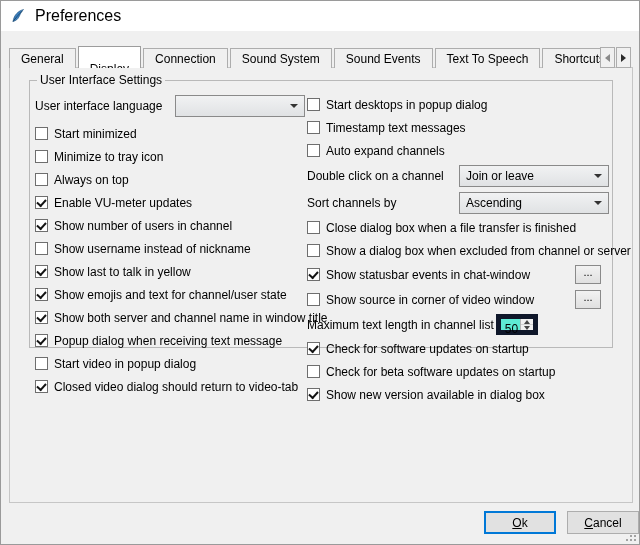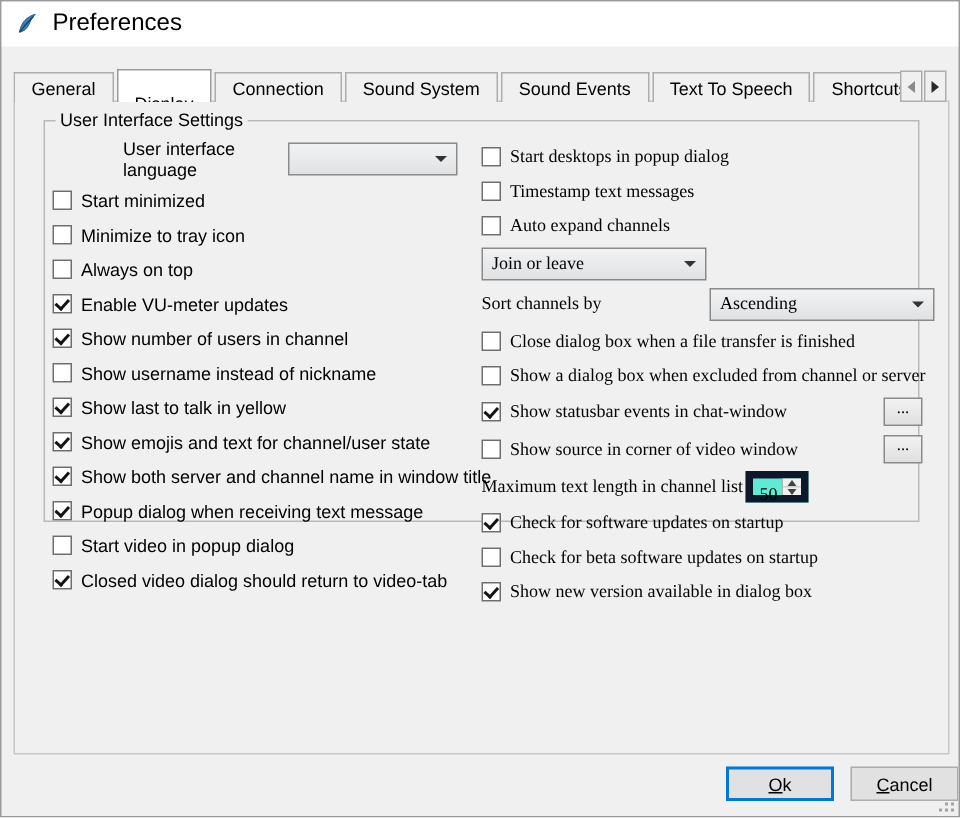--- a/index.html
+++ b/index.html
@@ -53,24 +53,24 @@
   .groupbox {
     position: absolute; left: 28px; top: 79px; width: 584px; height: 268px;
     border: 1px solid #b9b9b9; z-index: 1;
   }
   .group-label {
     position: absolute; left: 7px; top: -8px;
     background: var(--dialog-bg, #f0f0f0); padding: 0 3px;
   }
 
   .col-left  { position: absolute; left: 34px;  top: 92px; width: 270px; z-index: 2; }
-  .col-right { position: absolute; left: 320px; top: 92px; width: 302px; z-index: 2; font-family: Liberation Serif, serif; }
+  .col-right { position: absolute; left: 306px; top: 92px; width: 302px; z-index: 2; }
 
   .row { display: flex; align-items: center; }
-  .language-row { height: 26px; margin-bottom: 3px; justify-content: space-between; margin-left: 47px; }
+  .language-row { height: 26px; margin-bottom: 3px; justify-content: space-between; }
   .check-row { height: 23px; }
   .check-row.with-btn { height: 25px; }
   .select-row { height: 27px; justify-content: space-between; }
   .spin-row { height: 25px; }
 
   .combo {
     width: 130px; height: 22px; border: 1px solid #8a8a8a;
     background: linear-gradient(#f1f2f3, #e0e2e4);
     display: flex; align-items: center; justify-content: space-between;
     padding: 0 4px 0 6px; cursor: default;
@@ -231,20 +231,21 @@
           <span class="cb"></span>
           <span class="cb-label">Timestamp text messages</span>
         </div>
         <div class="row check-row">
           <span class="cb"></span>
           <span class="cb-label">Auto expand channels</span>
         </div>
       </div>
 
     <div class="row select-row">
+      <span>Double click on a channel</span>
       <div class="combo">
         <span>Join or leave</span>
         <span class="combo-arrow"></span>
       </div>
     </div>
 
     <div class="row select-row">
       <span>Sort channels by</span>
       <div class="combo">
         <span>Ascending</span>

